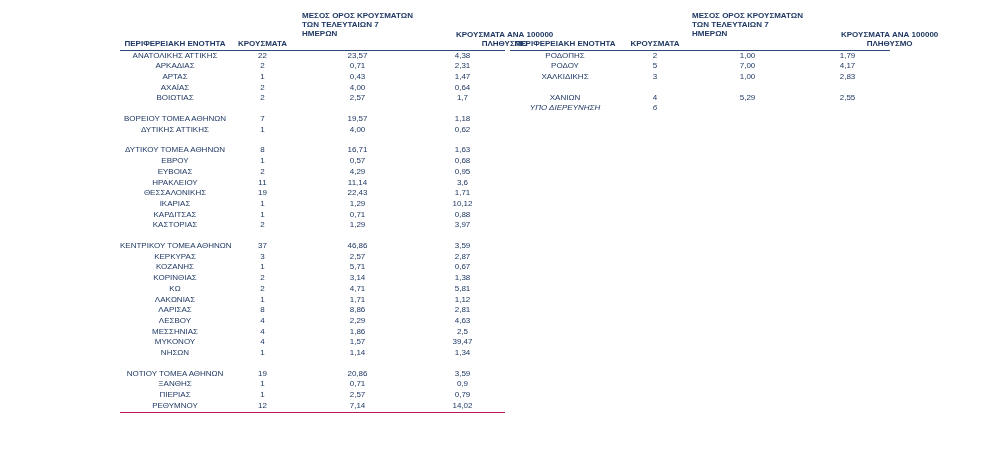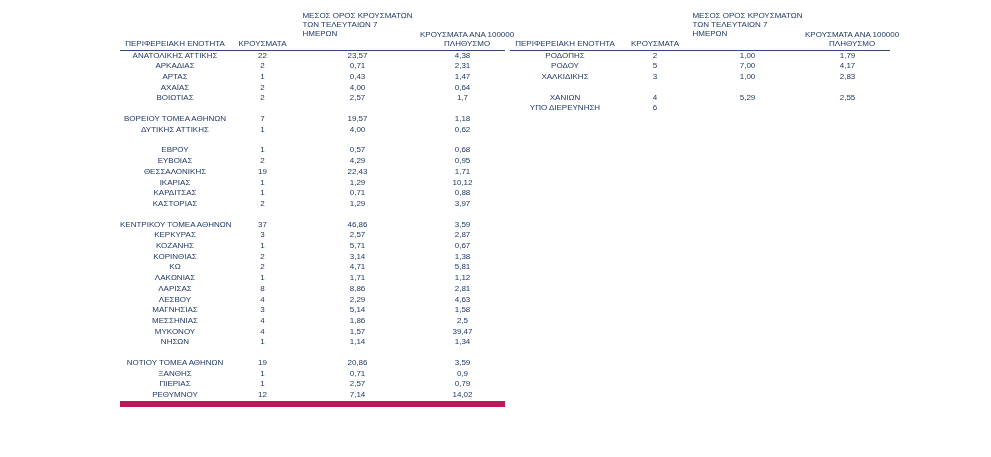--- a/index.html
+++ b/index.html
@@ -28,43 +28,43 @@
   .tbl-left col.c-cases   { width:65px;  }
   .tbl-left col.c-avg7    { width:125px; }
   .tbl-left col.c-per100k { width:85px;  }
 
   .tbl-right col.c-region  { width:110px; }
   .tbl-right col.c-cases   { width:70px;  }
   .tbl-right col.c-avg7    { width:115px; }
   .tbl-right col.c-per100k { width:85px;  }
 
   th {
-    font-weight:normal;
+    font-weight:bold;
     vertical-align:bottom;
     text-align:center;
     height:40px;
     line-height:9px;
     border-bottom:1px solid #2e4a7a;
     padding-bottom:2px;
     white-space:nowrap;
   }
   th.h-avg7 { padding-bottom:12px; }
   th .hdr-block { display:inline-block; text-align:left; }
-  th .hdr-block-c { display:inline-block; text-align:center; }
+  th .hdr-block-c { display:inline-block; text-align:center;margin-left:36px; }
 
   td {
     text-align:center;
     height:10.7px;
     line-height:10.7px;
     white-space:nowrap;
     overflow:visible;
   }
   tr.spacer td { height:10px; line-height:10px; }
-  tr.italic td { }
-  .tbl-left tbody tr:last-child td { border-bottom:6px solid #be185d;margin-top:42px; }
+  tr.italic td { font-style:italic; }
+  .tbl-left tbody tr:last-child td { border-bottom:1px solid #be185d;margin-top:42px; }
 </style>
 </head>
 <body>
 
 <div class="page">
 
   <table class="tbl-left">
     <colgroup>
       <col class="c-region">
         <col class="c-cases">
@@ -133,30 +133,42 @@
         <tr>
           <td>ΔΥΤΙΚΗΣ ΑΤΤΙΚΗΣ</td>
           <td>1</td>
           <td>4,00</td>
           <td>0,62</td>
         </tr>
         <tr class="spacer">
           <td colspan="4"></td>
         </tr>
         <tr>
+          <td>ΔΥΤΙΚΟΥ ΤΟΜΕΑ ΑΘΗΝΩΝ</td>
+          <td>8</td>
+          <td>16,71</td>
+          <td>1,63</td>
+        </tr>
+        <tr>
           <td>ΕΒΡΟΥ</td>
           <td>1</td>
           <td>0,57</td>
           <td>0,68</td>
         </tr>
         <tr>
           <td>ΕΥΒΟΙΑΣ</td>
           <td>2</td>
           <td>4,29</td>
           <td>0,95</td>
+        </tr>
+        <tr>
+          <td>ΗΡΑΚΛΕΙΟΥ</td>
+          <td>11</td>
+          <td>11,14</td>
+          <td>3,6</td>
         </tr>
         <tr>
           <td>ΘΕΣΣΑΛΟΝΙΚΗΣ</td>
           <td>19</td>
           <td>22,43</td>
           <td>1,71</td>
         </tr>
         <tr>
           <td>ΙΚΑΡΙΑΣ</td>
           <td>1</td>
@@ -218,26 +230,20 @@
           <td>ΛΑΡΙΣΑΣ</td>
           <td>8</td>
           <td>8,86</td>
           <td>2,81</td>
         </tr>
         <tr>
           <td>ΛΕΣΒΟΥ</td>
           <td>4</td>
           <td>2,29</td>
           <td>4,63</td>
-        </tr>
-        <tr>
-          <td>ΜΑΓΝΗΣΙΑΣ</td>
-          <td>3</td>
-          <td>5,14</td>
-          <td>1,58</td>
         </tr>
         <tr>
           <td>ΜΕΣΣΗΝΙΑΣ</td>
           <td>4</td>
           <td>1,86</td>
           <td>2,5</td>
         </tr>
         <tr>
           <td>ΜΥΚΟΝΟΥ</td>
           <td>4</td>

